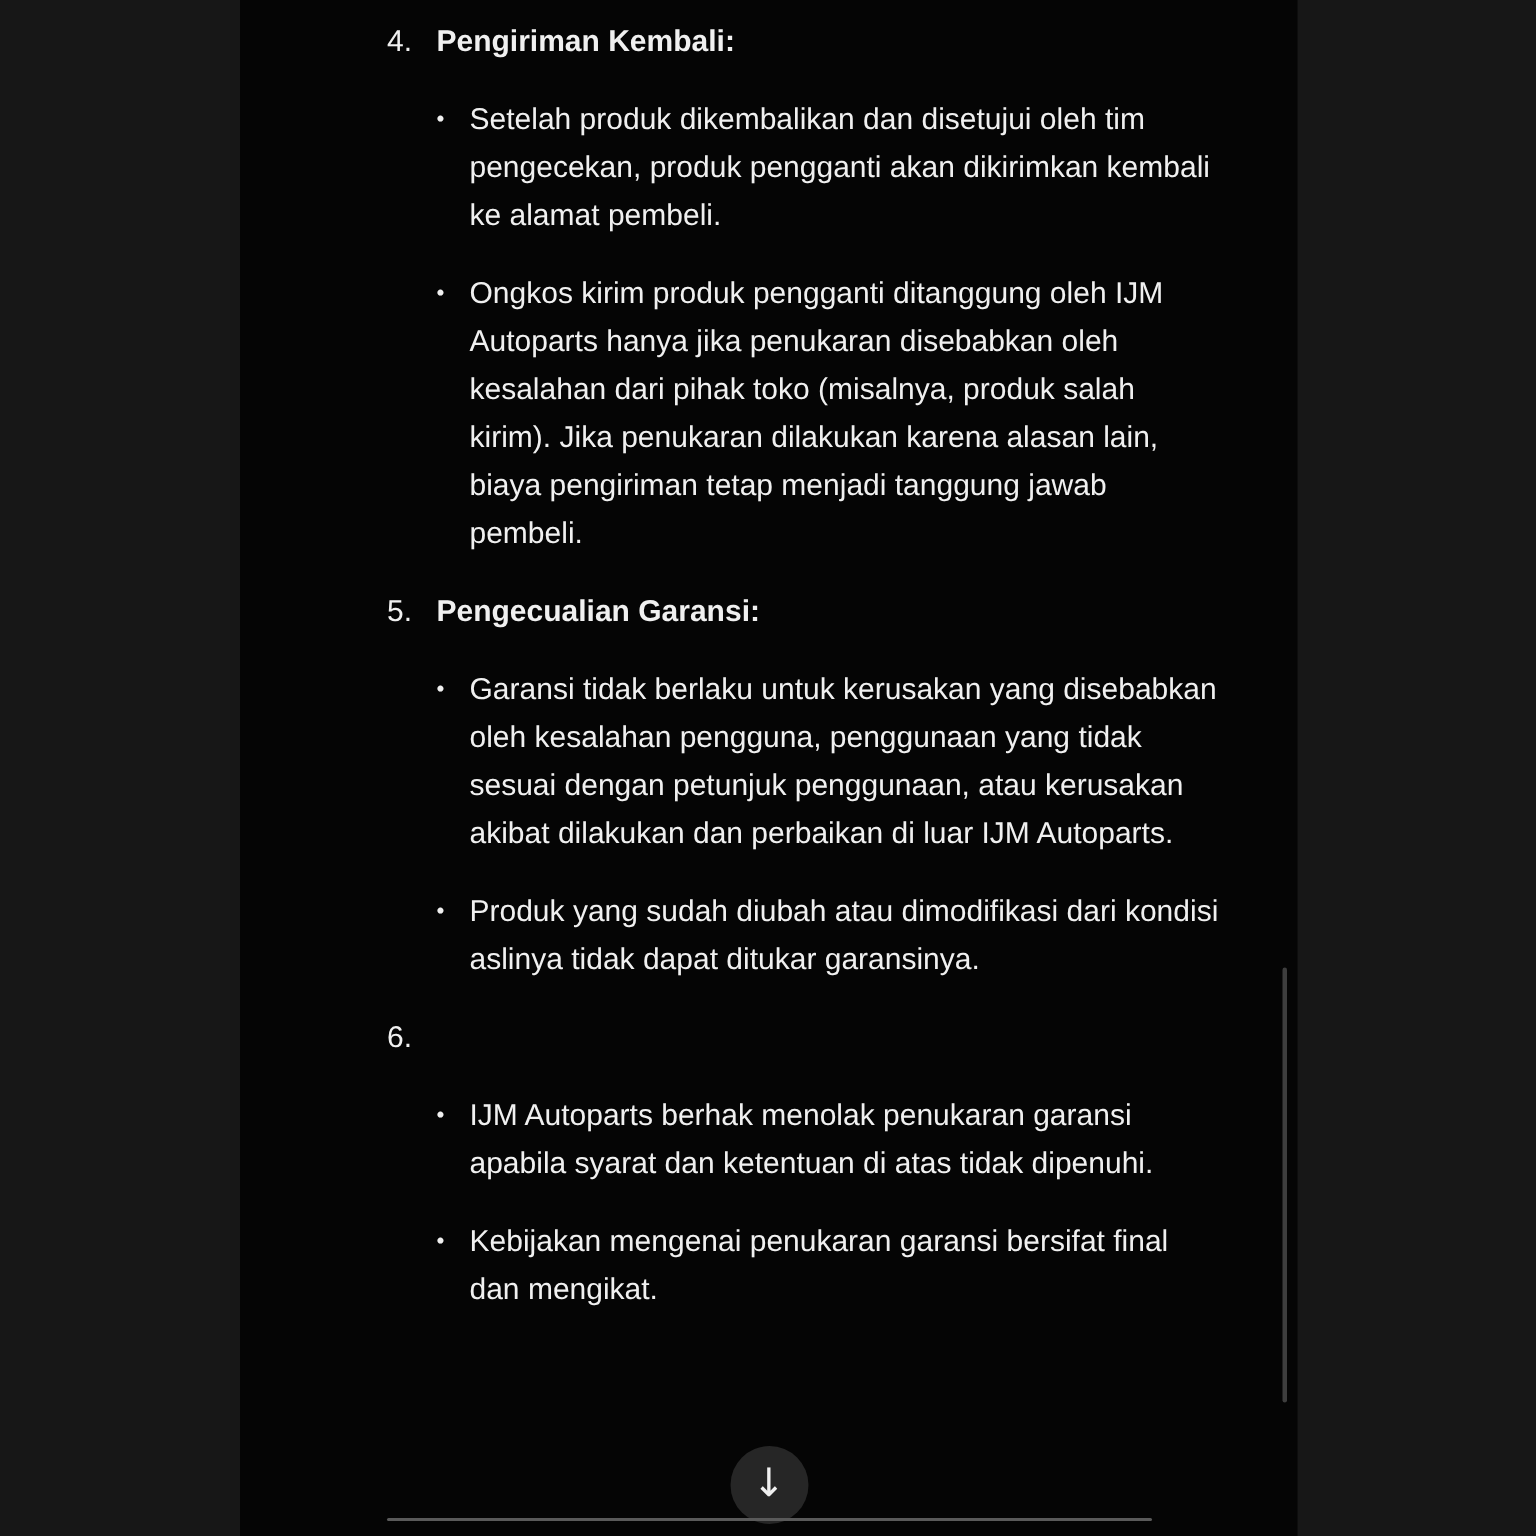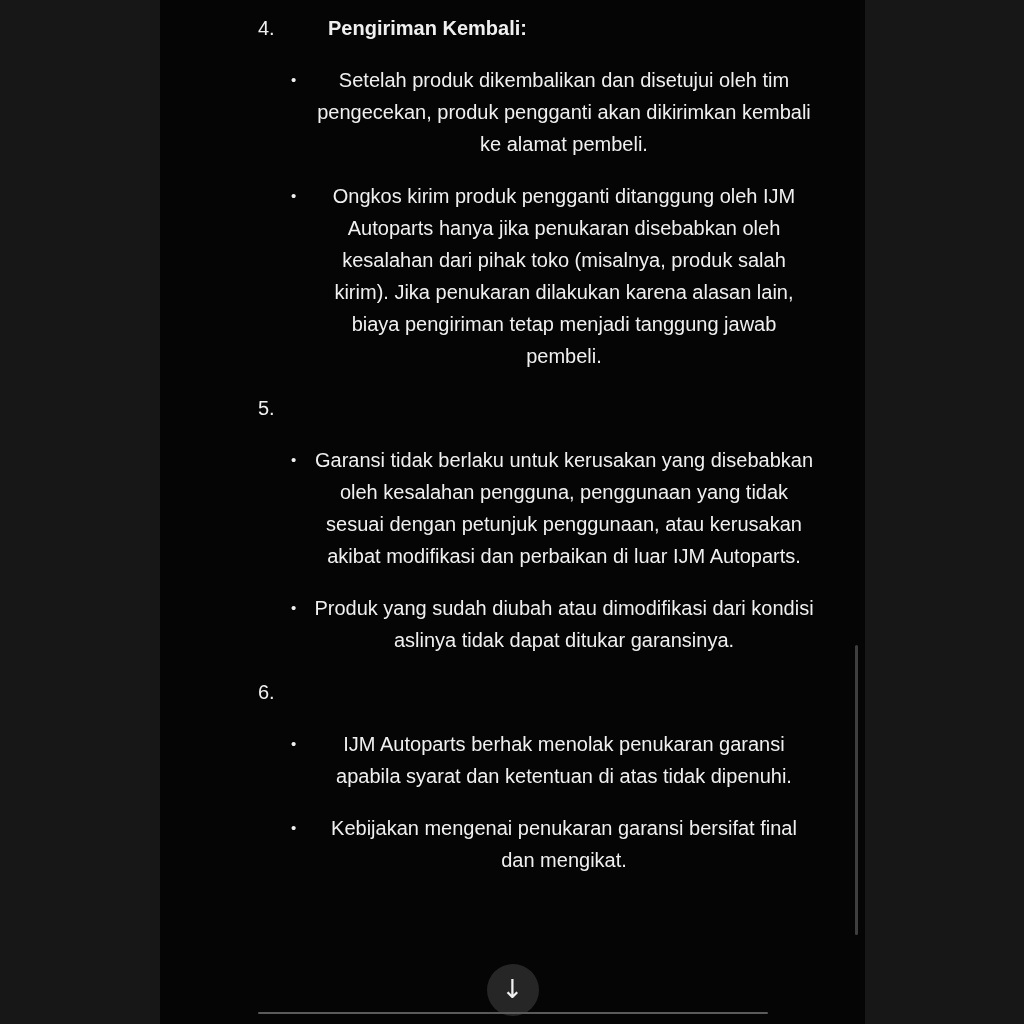--- a/index.html
+++ b/index.html
@@ -33,37 +33,36 @@
   .section{ margin:0; }
   .sec-heading{
     display:flex;
     margin-top:20px;
   }
   .section:first-child .sec-heading{ margin-top:0; }
   .sec-num{
     width:33px; flex-shrink:0;
     font-weight:400;
   }
-  .sec-title{ font-weight:700;margin-left:37px; }
+  .sec-title{ font-weight:700; }
   .sec-colon{ font-weight:700; }
   .bullet{
     display:flex;
     margin-top:20px;
     margin-left:33px;
   }
   .bullet-dot{
     width:22px; flex-shrink:0;
     font-size:15px;
     line-height:32px;
     color:var(--text);
   }
   .bullet-text{
     flex:1;
     max-width:506px;
-    text-align:center;
   }
   .scroll-btn{
     position:absolute;
     left:50%; top:964px;
     transform:translateX(-50%);
     width:52px; height:52px;
     border-radius:50%;
     background:var(--button-bg);
     border:none;
     color:var(--text);
@@ -111,24 +110,25 @@
       </div>
       <div class="bullet">
         <span class="bullet-dot">•</span>
         <span class="bullet-text">Ongkos kirim produk pengganti ditanggung oleh IJM Autoparts hanya jika penukaran disebabkan oleh kesalahan dari pihak toko (misalnya, produk salah kirim). Jika penukaran dilakukan karena alasan lain, biaya pengiriman tetap menjadi tanggung jawab pembeli.</span>
       </div>
     </div>
 
     <div class="section">
       <div class="sec-heading">
         <span class="sec-num">5.</span>
+        <span><span class="sec-title">Pengecualian Garansi</span><span class="sec-colon">:</span></span>
       </div>
       <div class="bullet">
         <span class="bullet-dot">•</span>
-        <span class="bullet-text">Garansi tidak berlaku untuk kerusakan yang disebabkan oleh kesalahan pengguna, penggunaan yang tidak sesuai dengan petunjuk penggunaan, atau kerusakan akibat modifikasi dan perbaikan di luar IJM Autoparts.</span>
+        <span class="bullet-text">Garansi tidak berlaku untuk kerusakan yang disebabkan oleh kesalahan pengguna, penggunaan yang tidak sesuai dengan petunjuk penggunaan, atau kerusakan akibat dilakukan dan perbaikan di luar IJM Autoparts.</span>
       </div>
       <div class="bullet">
         <span class="bullet-dot">•</span>
         <span class="bullet-text">Produk yang sudah diubah atau dimodifikasi dari kondisi aslinya tidak dapat ditukar garansinya.</span>
       </div>
     </div>
 
     <div class="section">
       <div class="sec-heading">
         <span class="sec-num">6.</span>

